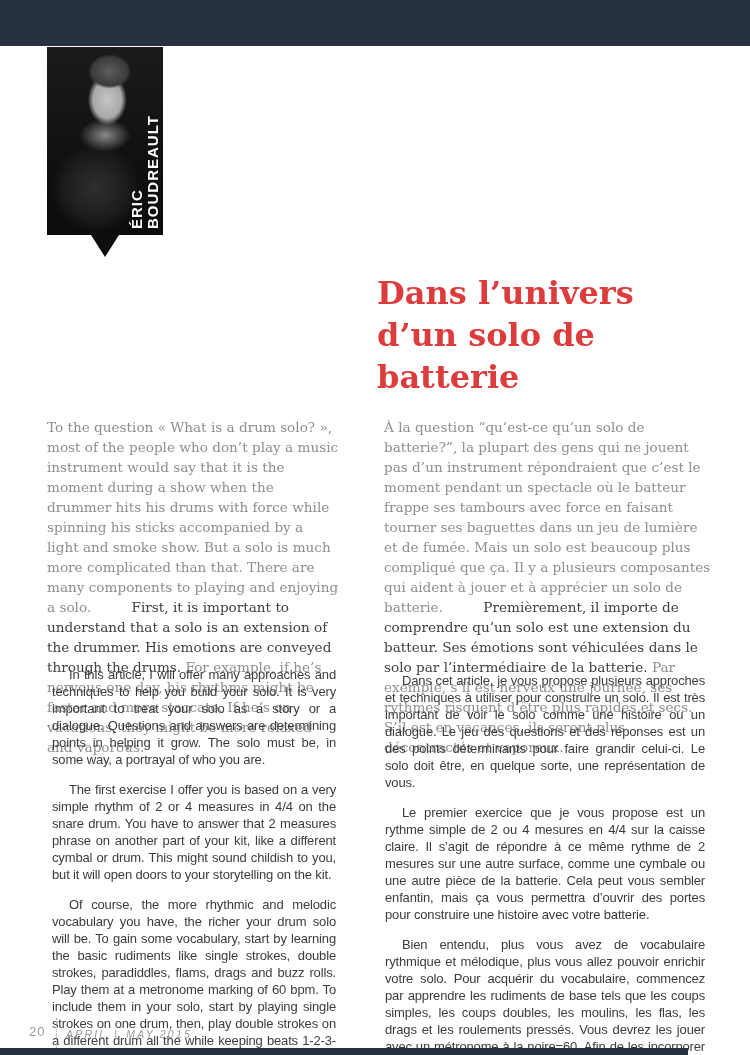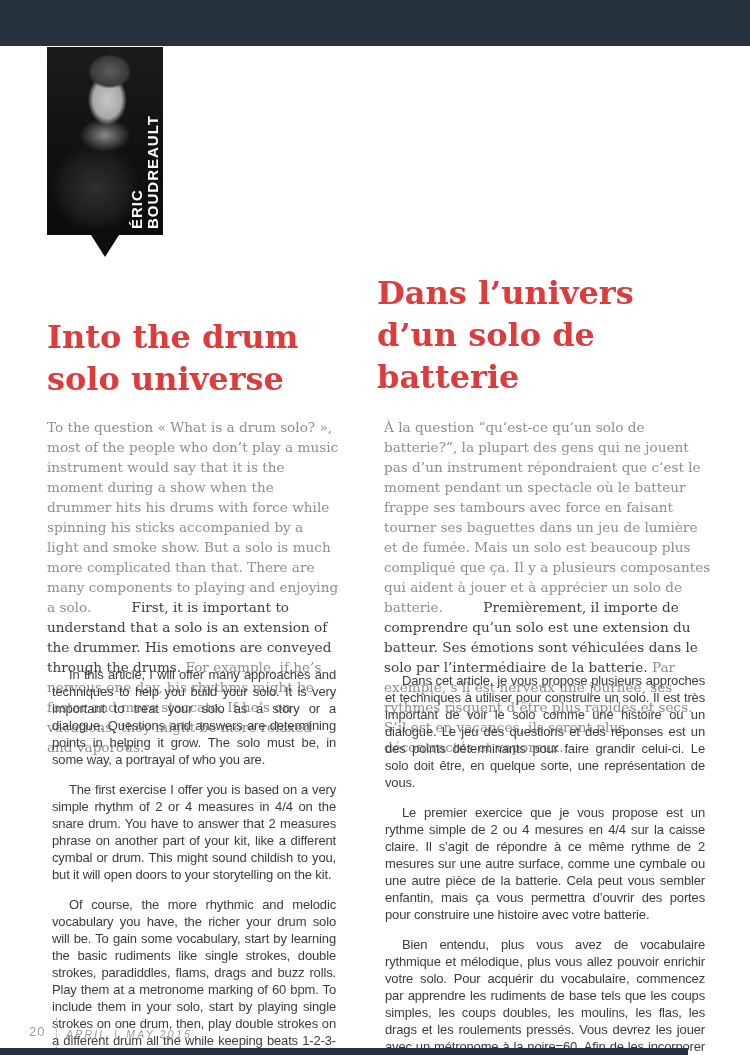--- a/index.html
+++ b/index.html
@@ -86,21 +86,20 @@
   <div class="top-bar"></div>
 
   <div class="photo">
     <div class="author-name">
       <span>ÉRIC</span>
       <span>BOUDREAULT</span>
     </div>
   </div>
   <div class="photo-tail"></div>
 
-  <h1 class="title title-left">Into the drum solo universe</h1>
 
   <h1 class="title title-right">Dans l’univers d’un solo de batterie</h1>
 
   <p class="lead lead-left">
     <span>To the question « What is a drum solo? », most of the people who don’t play a music instrument would say that it is the moment during a show when the drummer hits his drums with force while spinning his sticks accompanied by a light and smoke show. But a solo is much more complicated than that. There are many components to playing and enjoying a solo. </span><strong>First, it is important to understand that a solo is an extension of the drummer. His emotions are conveyed through the drums. </strong><span>For example, if he’s nervous one day, his rhythms might be faster and more staccato. If he’s on vacations, they might be more relaxed and vaporous.</span>
   </p>
 
   <p class="lead lead-right">
     <span>À la question “qu’est-ce qu’un solo de batterie?”, la plupart des gens qui ne jouent pas d’un instrument répondraient que c’est le moment pendant un spectacle où le batteur frappe ses tambours avec force en faisant tourner ses baguettes dans un jeu de lumière et de fumée. Mais un solo est beaucoup plus compliqué que ça. Il y a plusieurs composantes qui aident à jouer et à apprécier un solo de batterie. </span><strong>Premièrement, il importe de comprendre qu’un solo est une extension du batteur. Ses émotions sont véhiculées dans le solo par l’intermédiaire de la batterie. </strong><span>Par exemple, s’il est nerveux une journée, ses rythmes risquent d’être plus rapides et secs. S’il est en vacances, ils seront plus décontractés et vaporeux.</span>
   </p>

